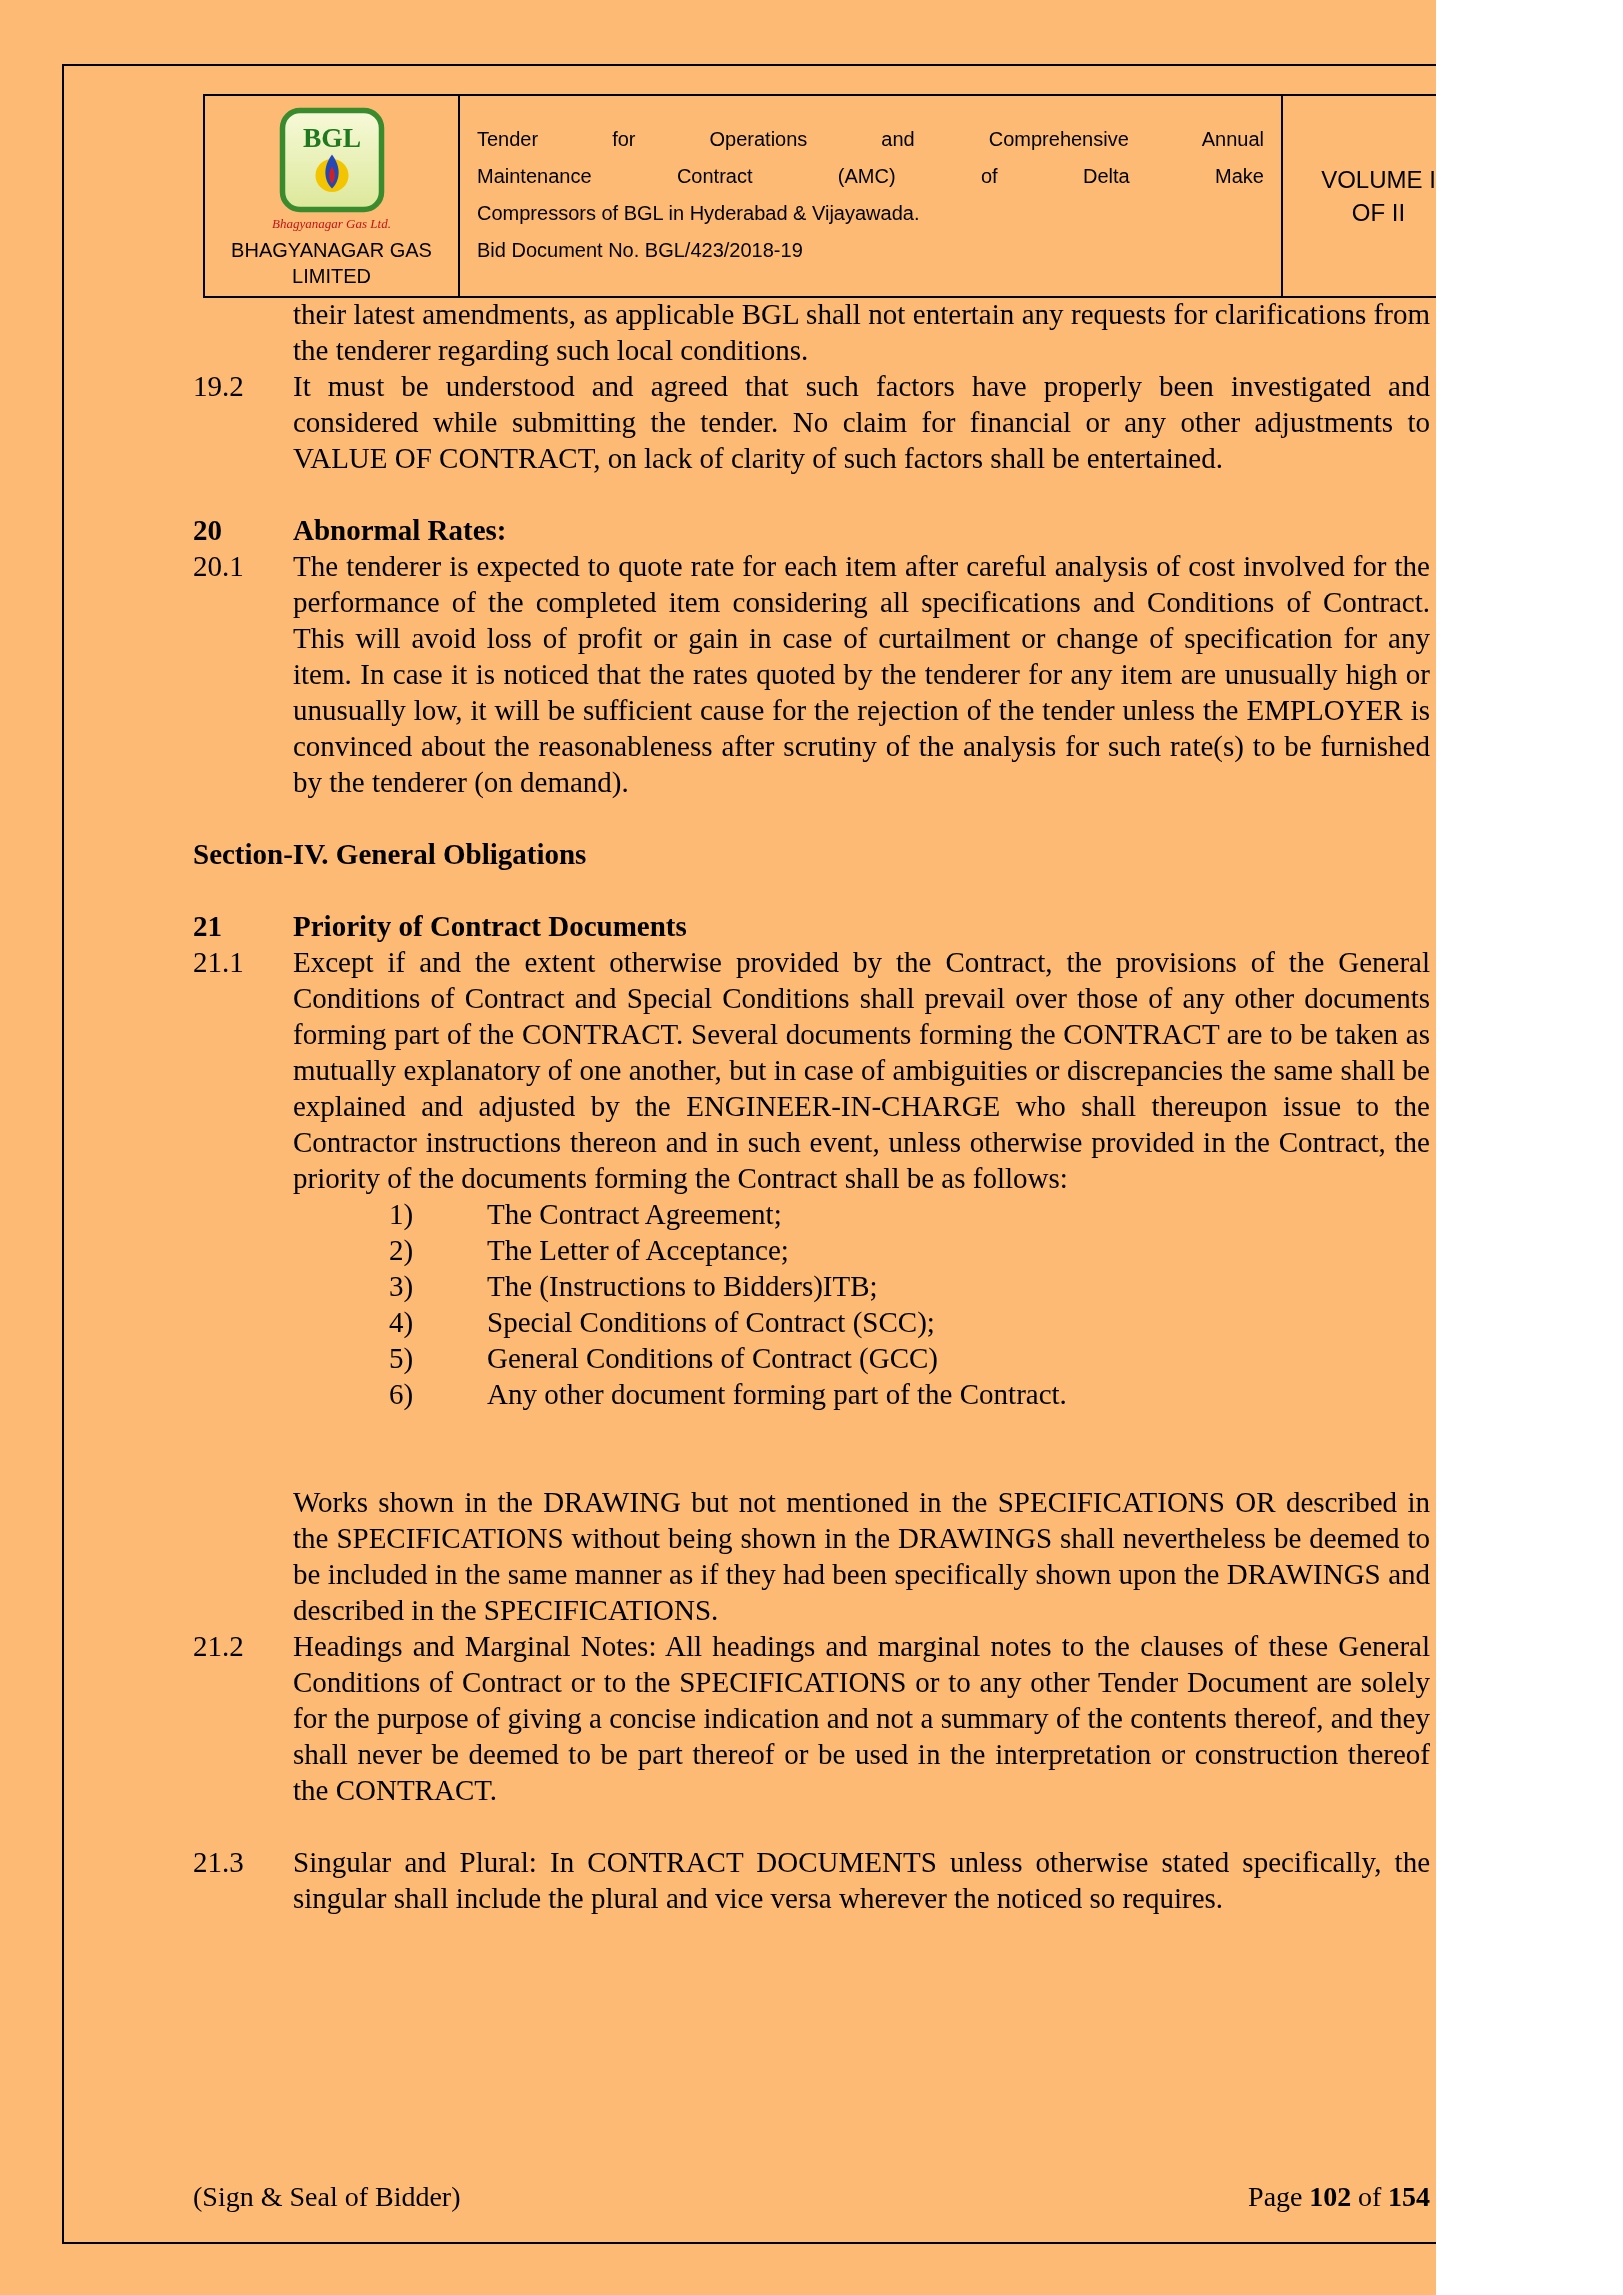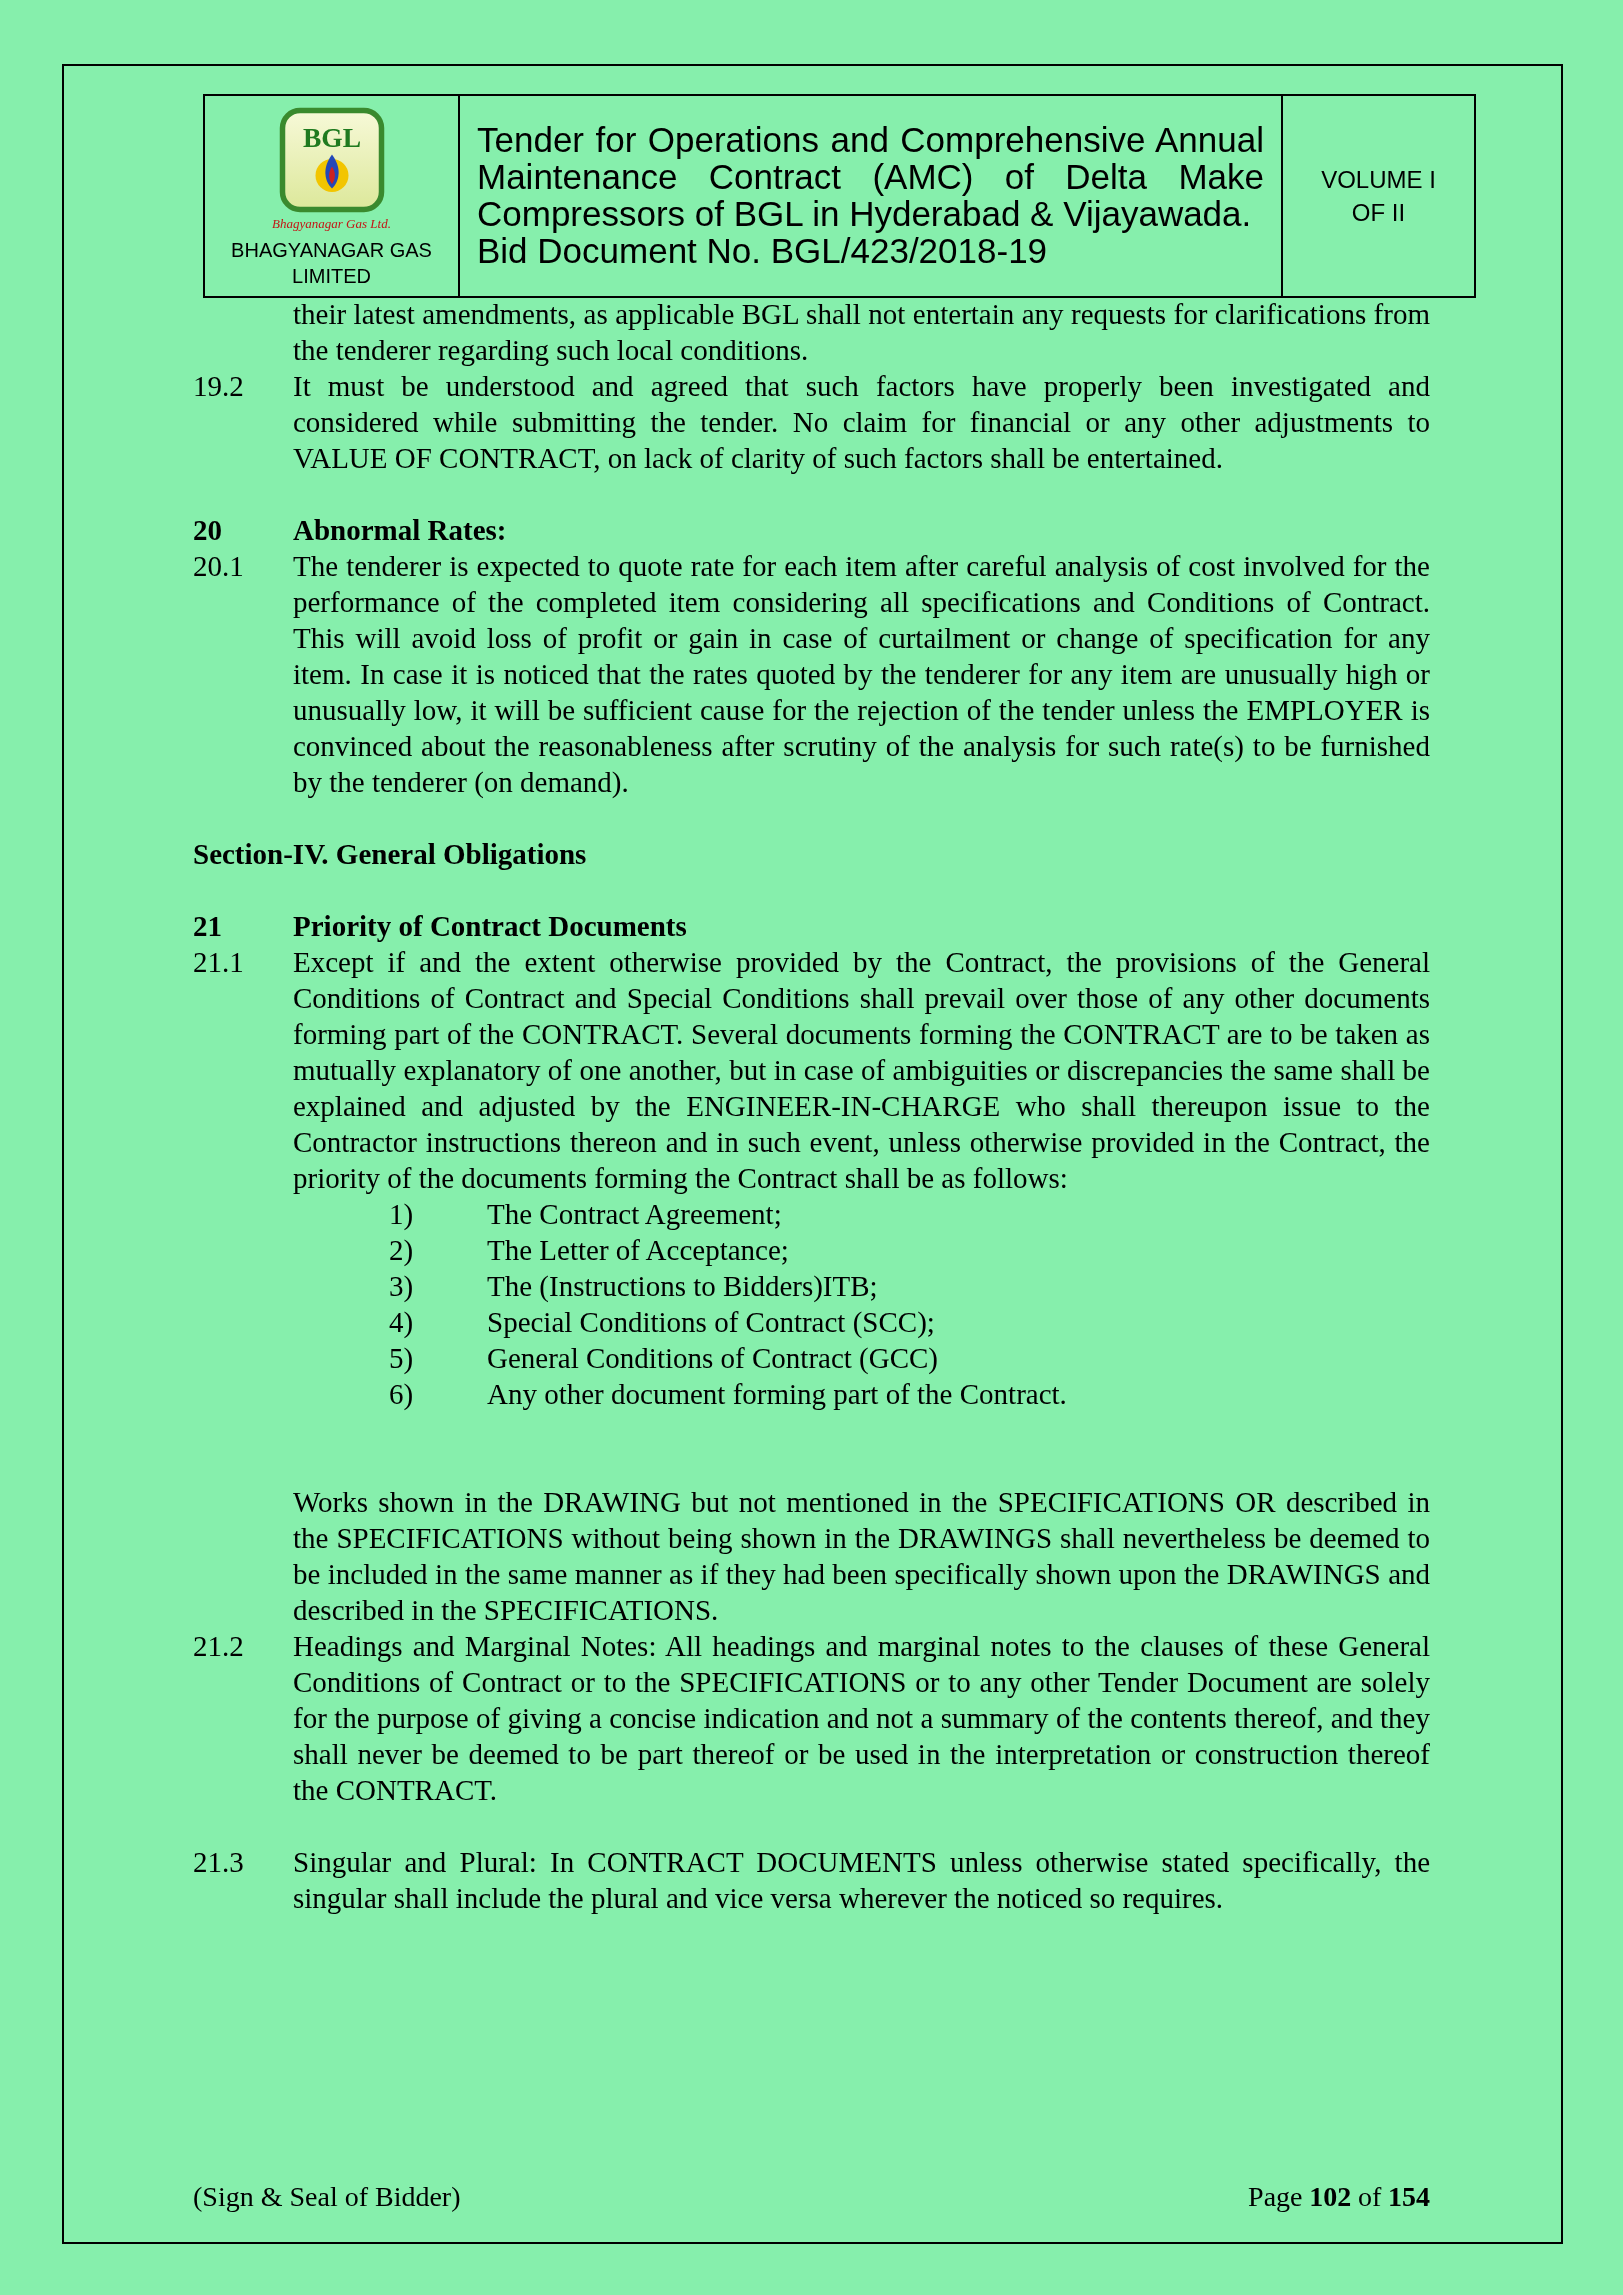--- a/index.html
+++ b/index.html
@@ -1,21 +1,21 @@
 <!DOCTYPE html>
 <html style="font-size:10.5px"><head>
 <meta charset="utf-8">
 <style>
   * { margin: 0; padding: 0; box-sizing: border-box; }
   html, body { background: #ffffff; }
   .page {
     position: relative;
-    width: 1623px;
+    width: 1436px;
     height: 2295px;
-    background: #86efac;
+    background: #fdba74;
     color: #000;
     font-family: "Liberation Serif", "DejaVu Serif", serif;
     overflow: hidden;
   }
   .border-frame {
     position: absolute;
     left: 62px; top: 64px;
     width: 1501px; height: 2180px;
     border: 2.6px solid #000;
   }
@@ -40,21 +40,21 @@
   .org-name {
     font-family: "Liberation Sans", sans-serif;
     font-size: 20px;
     line-height: 26px;
     margin-top: 5.2px;
   }
   .title-cell {
     width: 823px;
     padding: 7.9px 17px 9.2px;
     font-family: "Liberation Sans", sans-serif;
-    font-size: 35px;
+    font-size: 20px;
     line-height: 37px;
   }
   .title-line { text-align: justify; text-align-last: justify; }
   .title-line.last { text-align: left; text-align-last: left; }
   .bid-line { text-align: left; }
   .volume-cell {
     text-align: center;
     font-family: "Liberation Sans", sans-serif;
     font-size: 24px;
     line-height: 33px;

